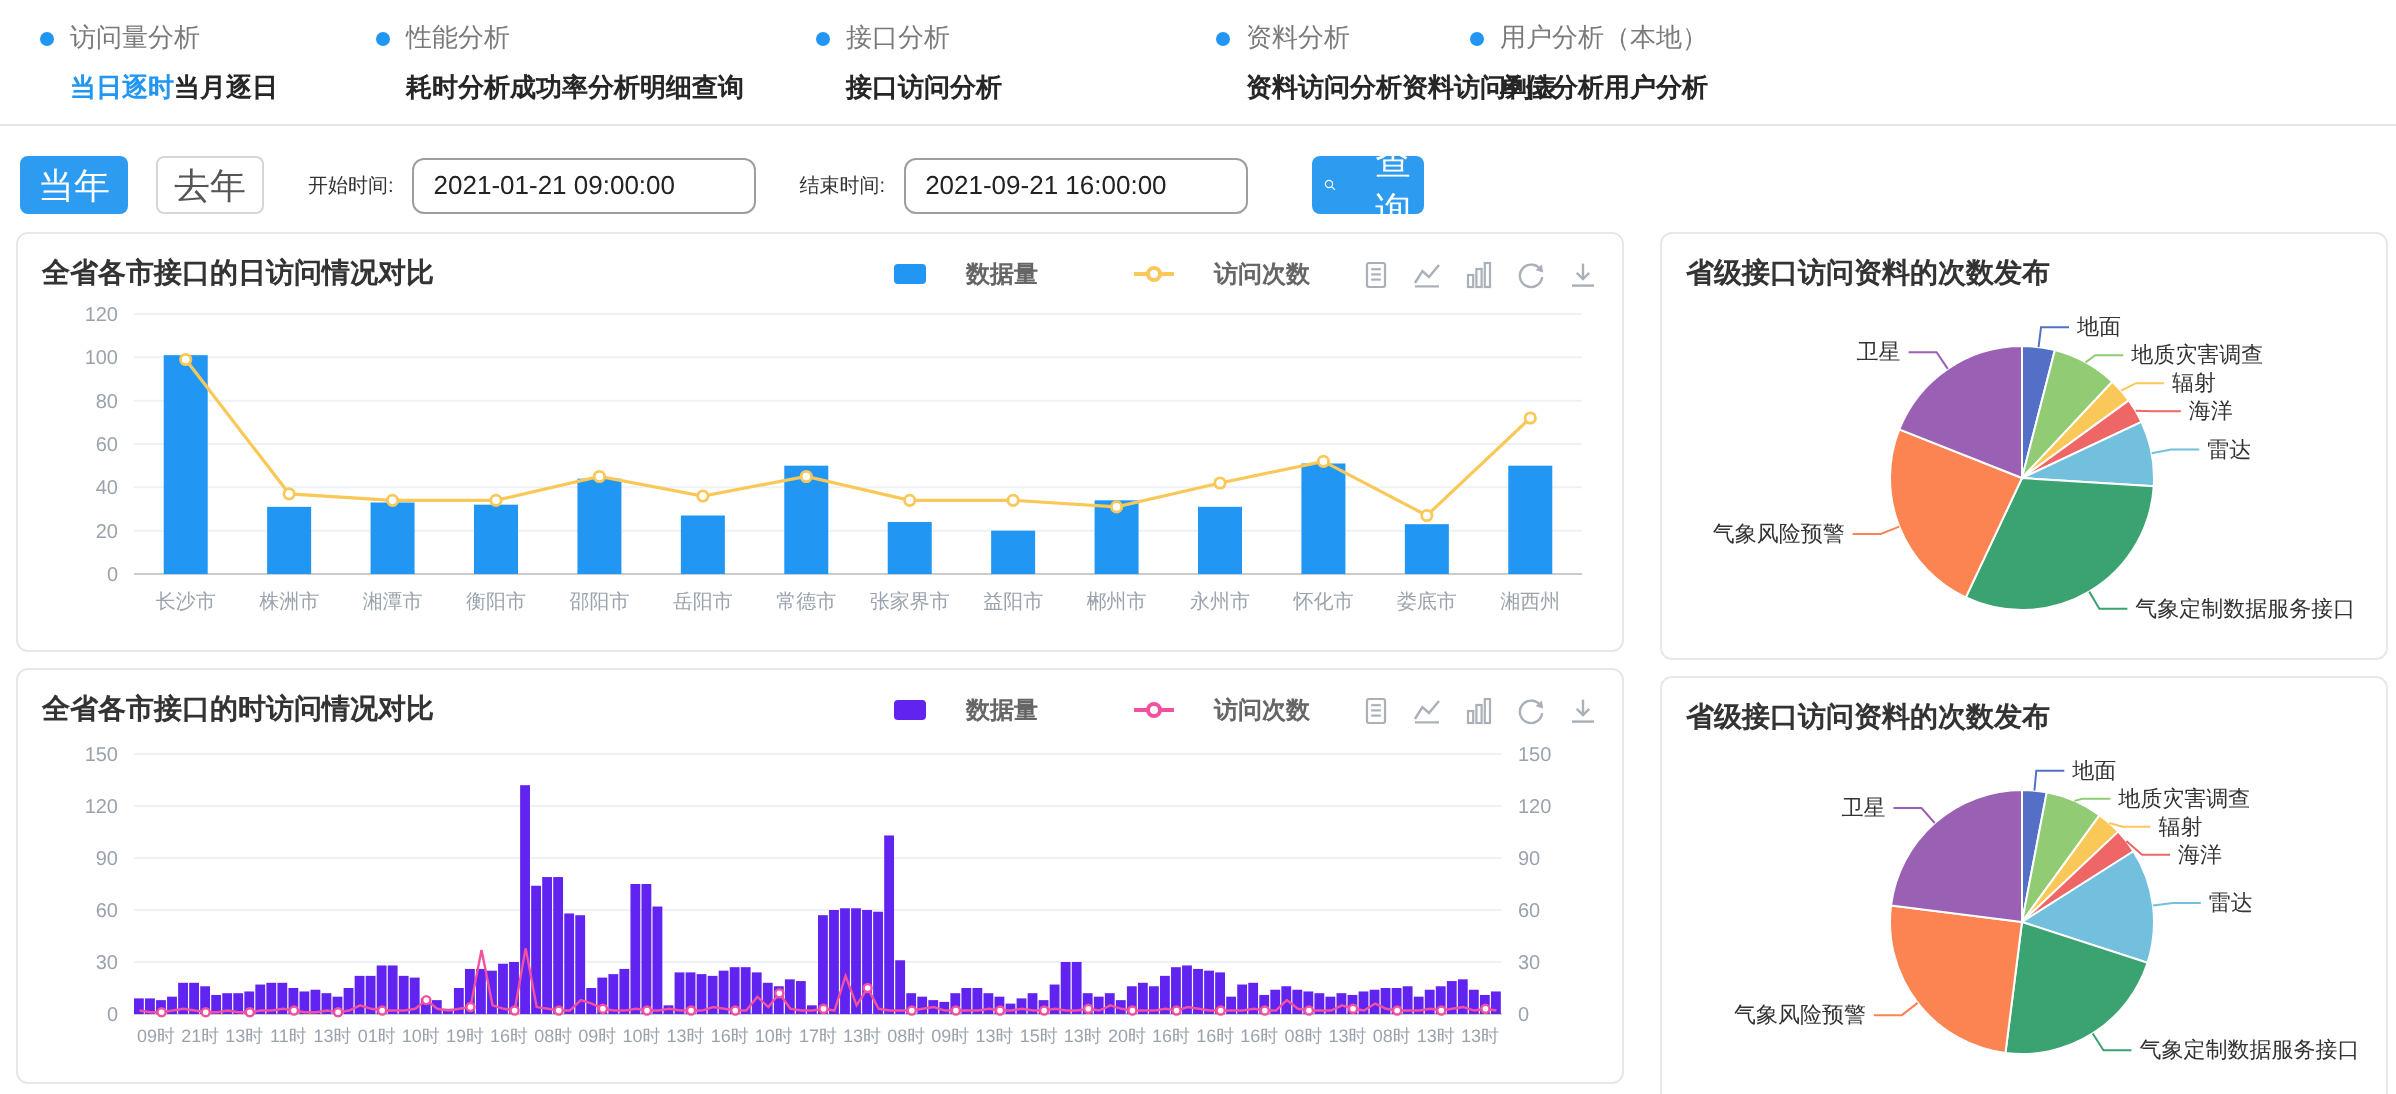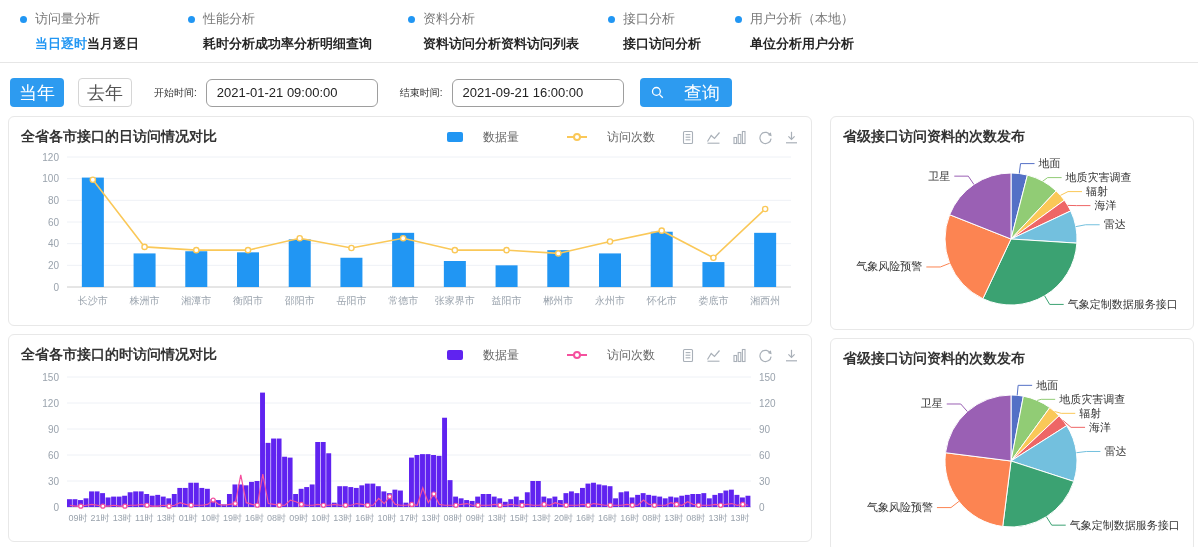--- a/index.html
+++ b/index.html
@@ -19,30 +19,30 @@
   .nav-item { cursor:pointer; white-space:nowrap; }
   .nav-item.active { color:#2196f3; }
 
   
   .filter-bar { display:flex; align-items:center; margin:15px 0 9px 10px; }
   .btn { height:29px; border-radius:4px; font-size:18px; cursor:pointer; font-family:inherit; }
   .btn-primary { background:#2d9bf0; color:#fff; border:none; width:54px; }
   .btn-ghost { background:#fff; border:1px solid #d6d6d6; color:#555; width:54px; margin-left:14px; }
   .filter-label { font-size:10px; color:#333; margin-left:22px; margin-right:9px; white-space:nowrap; }
   .time-input { width:172px; height:28px; border:1px solid #9e9e9e; border-radius:6px; padding:0 10px; font-size:13px; color:#222; font-family:inherit; }
-  .btn-search { width:92px; margin-left:16px; display:flex; align-items:center; justify-content:center; gap:20px; }
+  .btn-search { width:56px; margin-left:32px; display:flex; align-items:center; justify-content:center; gap:20px; }
 
   
   .main { display:flex; padding:0 6px 0 8px; gap:18px; }
   .col-left { width:804px; flex:none; }
   .col-right { flex:1; }
   .card { border:1px solid #e8e8e8; border-radius:6px; padding:8px 12px; margin-bottom:8px; background:#fff; }
   .card-head { display:flex; align-items:center; height:24px; }
   .card-title { font-size:14px; font-weight:700; color:#333; white-space:nowrap; }
-  .legend { margin-left:auto; display:flex; align-items:center; gap:20px; font-size:12px; color:#666; }
+  .legend { margin-left:auto; display:flex; align-items:center; gap:20px; font-size:12px; color:#666;font-weight:bold; }
   .legend-swatch { width:16px; height:10px; border-radius:2px; display:inline-block; }
   .legend-gap { width:8px; }
   .legend-linemark { width:20px; height:11px; position:relative; display:inline-block; }
   .legend-linemark::before { content:''; position:absolute; left:0; right:0; top:4.5px; height:2px; background:var(--c,#999); }
   .legend-linemark::after { content:''; position:absolute; left:50%; top:50%; width:4px; height:4px; margin:-4px 0 0 -4px; border:2px solid var(--c,#999); border-radius:50%; background:#fff; }
   .toolbox { margin-left:26px; display:flex; gap:11px; align-items:center; }
   .toolbox span { display:flex; cursor:pointer; }
   .chart-svg { display:block; }
 </style>
 </head>
@@ -69,34 +69,34 @@
           </div>
           <div class="nav-items">
             <span class="nav-item">耗时分析</span>
             <span class="nav-item">成功率分析</span>
             <span class="nav-item">明细查询</span>
           </div>
         </div>
         <div class="nav-group">
           <div class="nav-title-row">
             <span class="dot"></span>
+            <span>接口分析</span>
+          </div>
+          <div class="nav-items">
+            <span class="nav-item">接口访问分析</span>
+          </div>
+        </div>
+        <div class="nav-group">
+          <div class="nav-title-row">
+            <span class="dot"></span>
             <span>资料分析</span>
           </div>
           <div class="nav-items">
             <span class="nav-item">资料访问分析</span>
             <span class="nav-item">资料访问列表</span>
-          </div>
-        </div>
-        <div class="nav-group">
-          <div class="nav-title-row">
-            <span class="dot"></span>
-            <span>接口分析</span>
-          </div>
-          <div class="nav-items">
-            <span class="nav-item">接口访问分析</span>
           </div>
         </div>
         <div class="nav-group">
           <div class="nav-title-row">
             <span class="dot"></span>
             <span>用户分析（本地）</span>
           </div>
           <div class="nav-items">
             <span class="nav-item">单位分析</span>
             <span class="nav-item">用户分析</span>

